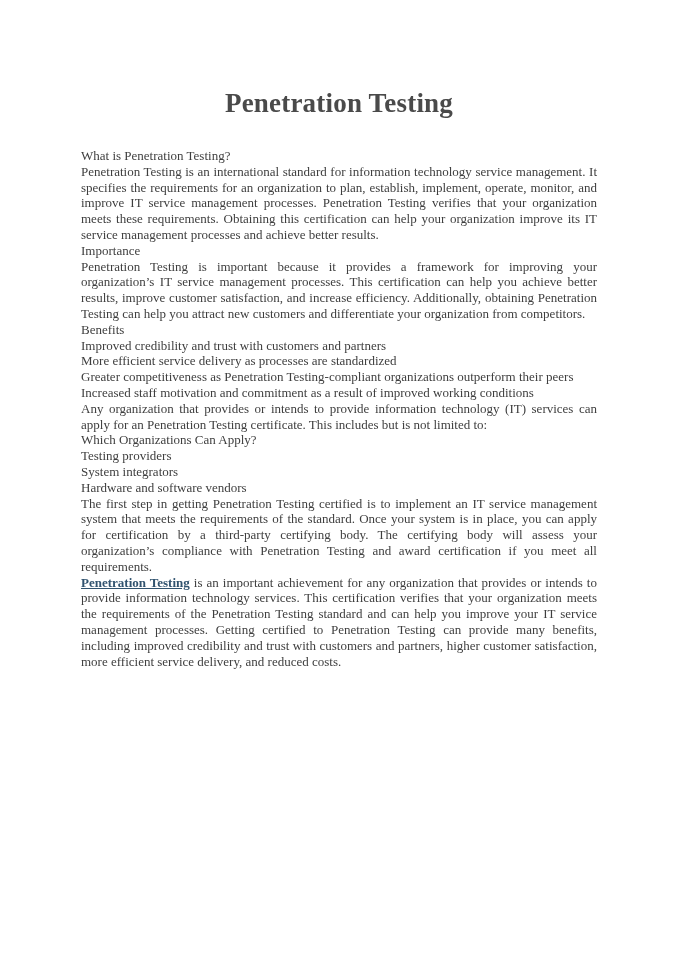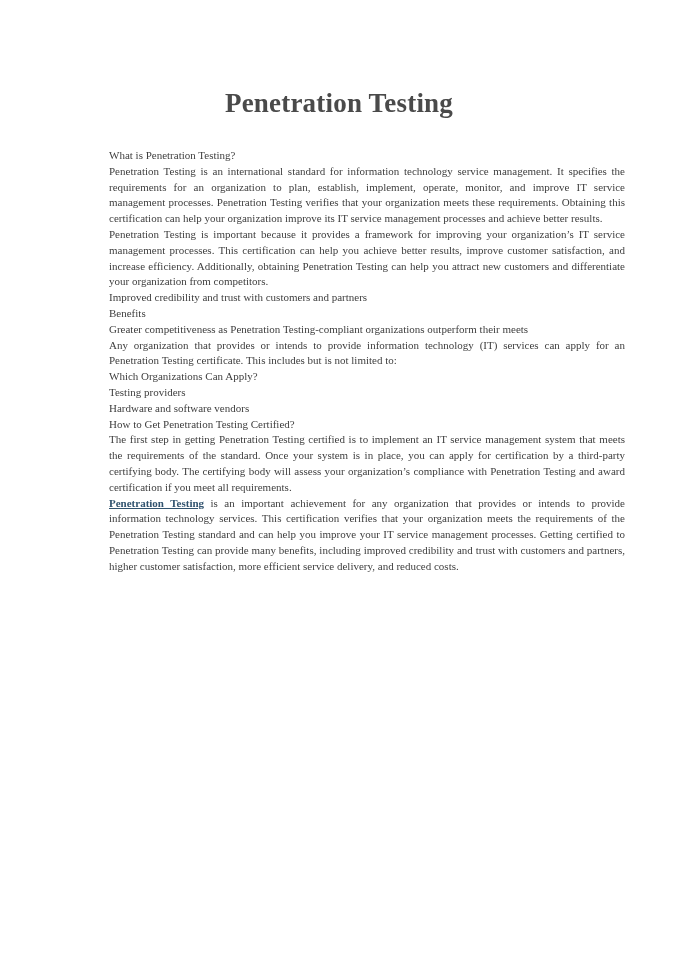--- a/index.html
+++ b/index.html
@@ -20,23 +20,23 @@
     padding-top: 87px;
     text-align: center;
     font-family: "Liberation Serif", serif;
     font-weight: bold;
     font-size: 27px;
     line-height: 32px;
     color: var(--title-color, #4a4a4a);
     letter-spacing: 0.2px;
   }
   .doc-body {
-    margin: 29px 81px 0 109px;
+    margin: 29px 81px 0 81px;
     width: 516px;
-    font-size: 11px;
+    font-size: 13px;
     line-height: 15.8px;
     color: var(--body-color, #3e3e3e);
     text-align: justify;
   }
   .doc-body p {
     margin: 0;
     padding: 0;
   }
   .doc-link {
     color: var(--link-color, #31536f);
@@ -47,25 +47,28 @@
   }
 </style>
 </head>
 <body>
 
 <div class="page">
   <h1 class="doc-title">Penetration Testing</h1>
   <div class="doc-body" id="doc-body">
       <p>What is Penetration Testing?</p>
       <p>Penetration Testing is an international standard for information technology service management. It specifies the requirements for an organization to plan, establish, implement, operate, monitor, and improve IT service management processes. Penetration Testing verifies that your organization meets these requirements. Obtaining this certification can help your organization improve its IT service management processes and achieve better results.</p>
+      <p>Importance</p>
       <p>Penetration Testing is important because it provides a framework for improving your organization’s IT service management processes. This certification can help you achieve better results, improve customer satisfaction, and increase efficiency. Additionally, obtaining Penetration Testing can help you attract new customers and differentiate your organization from competitors.</p>
+      <p>Benefits</p>
       <p>Improved credibility and trust with customers and partners</p>
-      <p>Benefits</p>
-      <p>Greater competitiveness as Penetration Testing-compliant organizations outperform their meets</p>
+      <p>More efficient service delivery as processes are standardized</p>
+      <p>Greater competitiveness as Penetration Testing-compliant organizations outperform their peers</p>
+      <p>Increased staff motivation and commitment as a result of improved working conditions</p>
       <p>Any organization that provides or intends to provide information technology (IT) services can apply for an Penetration Testing certificate. This includes but is not limited to:</p>
       <p>Which Organizations Can Apply?</p>
       <p>Testing providers</p>
+      <p>System integrators</p>
       <p>Hardware and software vendors</p>
-      <p>How to Get Penetration Testing Certified?</p>
       <p>The first step in getting Penetration Testing certified is to implement an IT service management system that meets the requirements of the standard. Once your system is in place, you can apply for certification by a third-party certifying body. The certifying body will assess your organization’s compliance with Penetration Testing and award certification if you meet all requirements.</p>
       <p><a class="doc-link">Penetration Testing</a><span> is an important achievement for any organization that provides or intends to provide information technology services. This certification verifies that your organization meets the requirements of the Penetration Testing standard and can help you improve your IT service management processes. Getting certified to Penetration Testing can provide many benefits, including improved credibility and trust with customers and partners, higher customer satisfaction, more efficient service delivery, and reduced costs.</span></p>
     </div>
 </div>
 
 </body></html>

